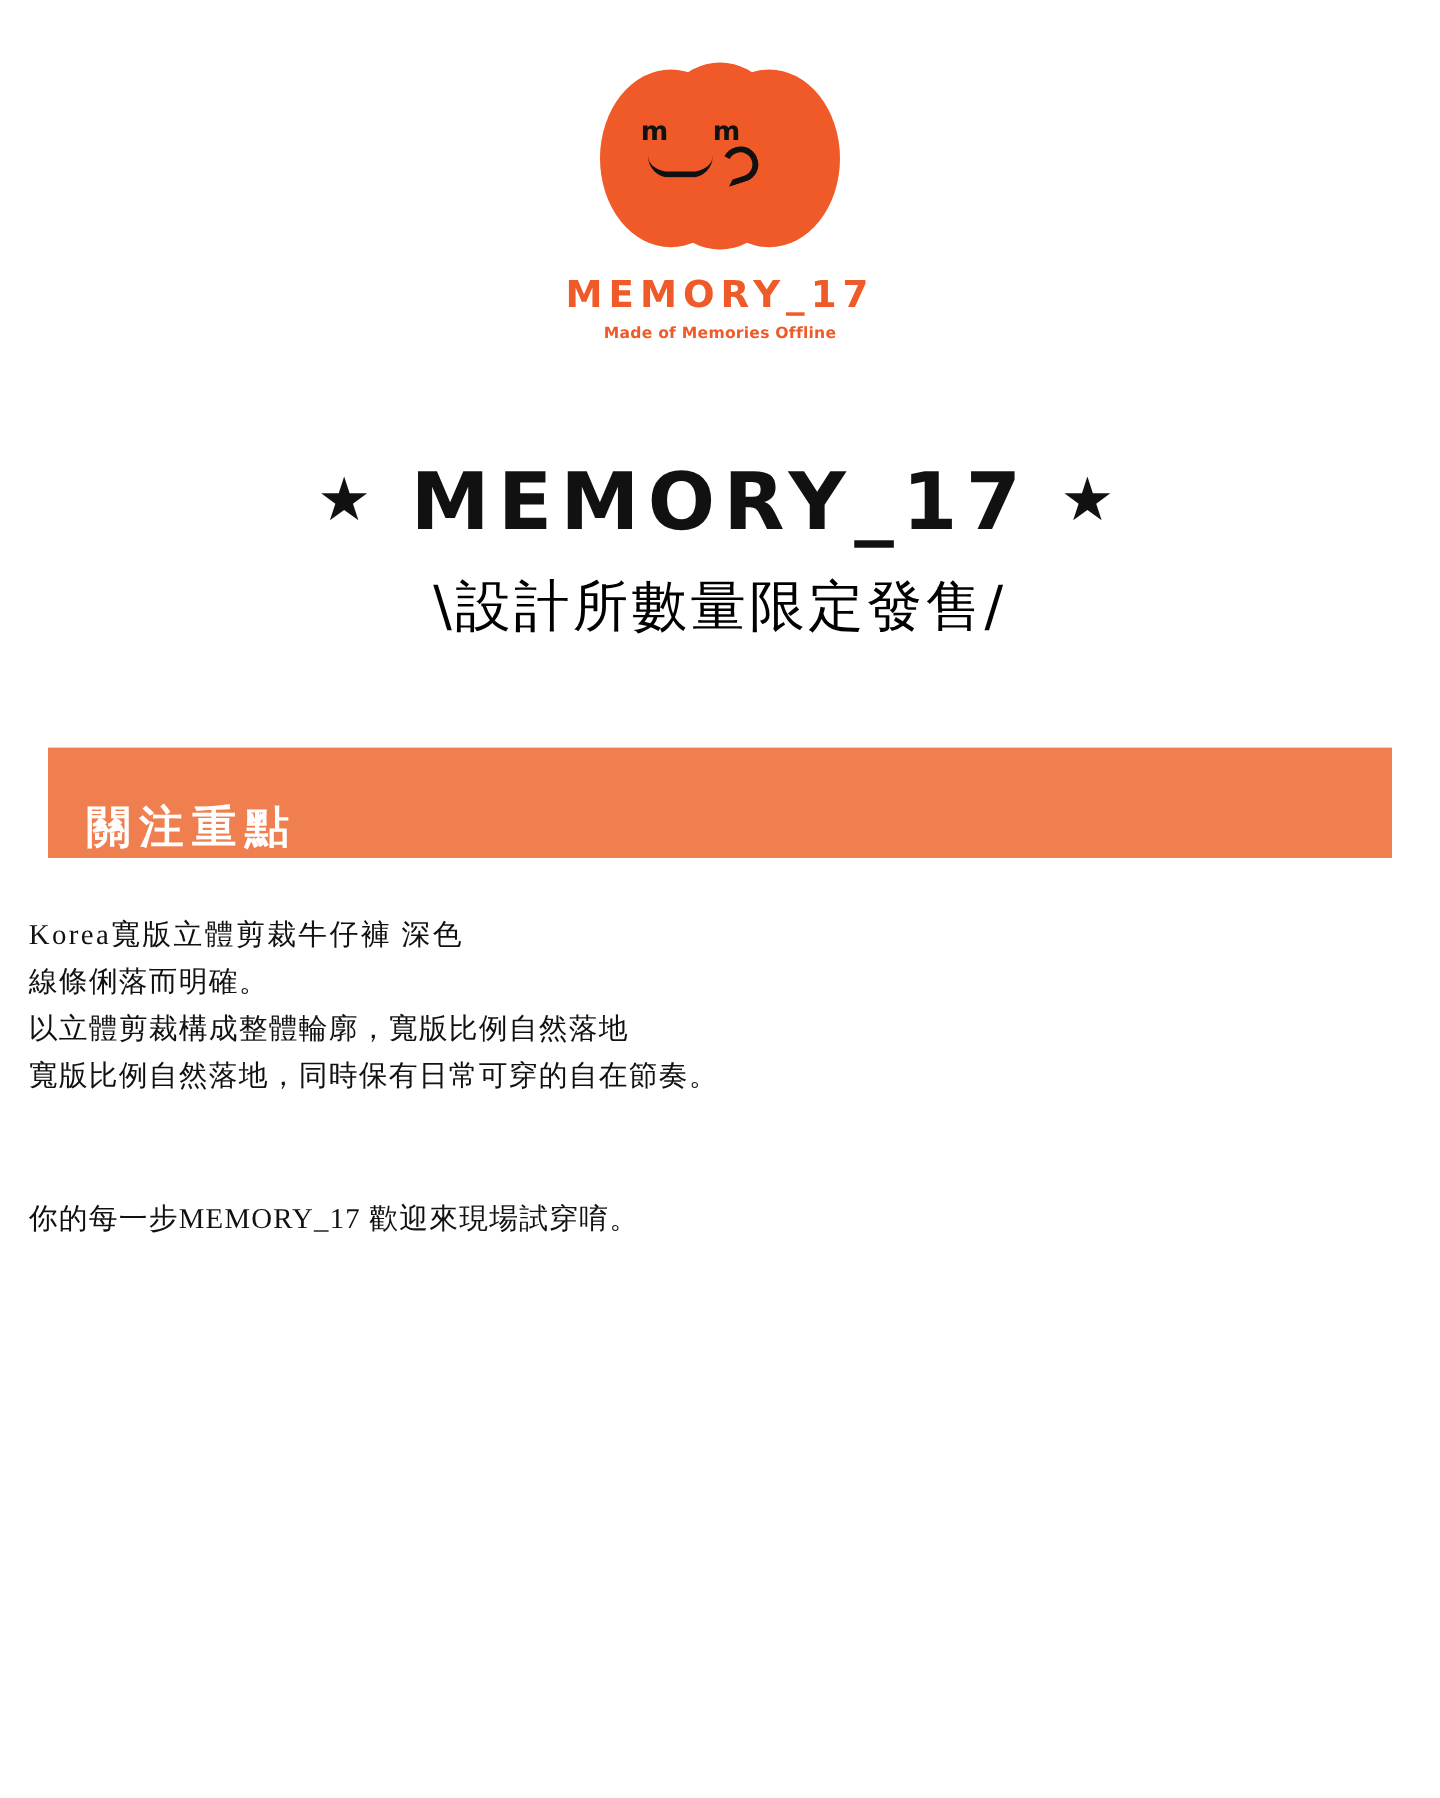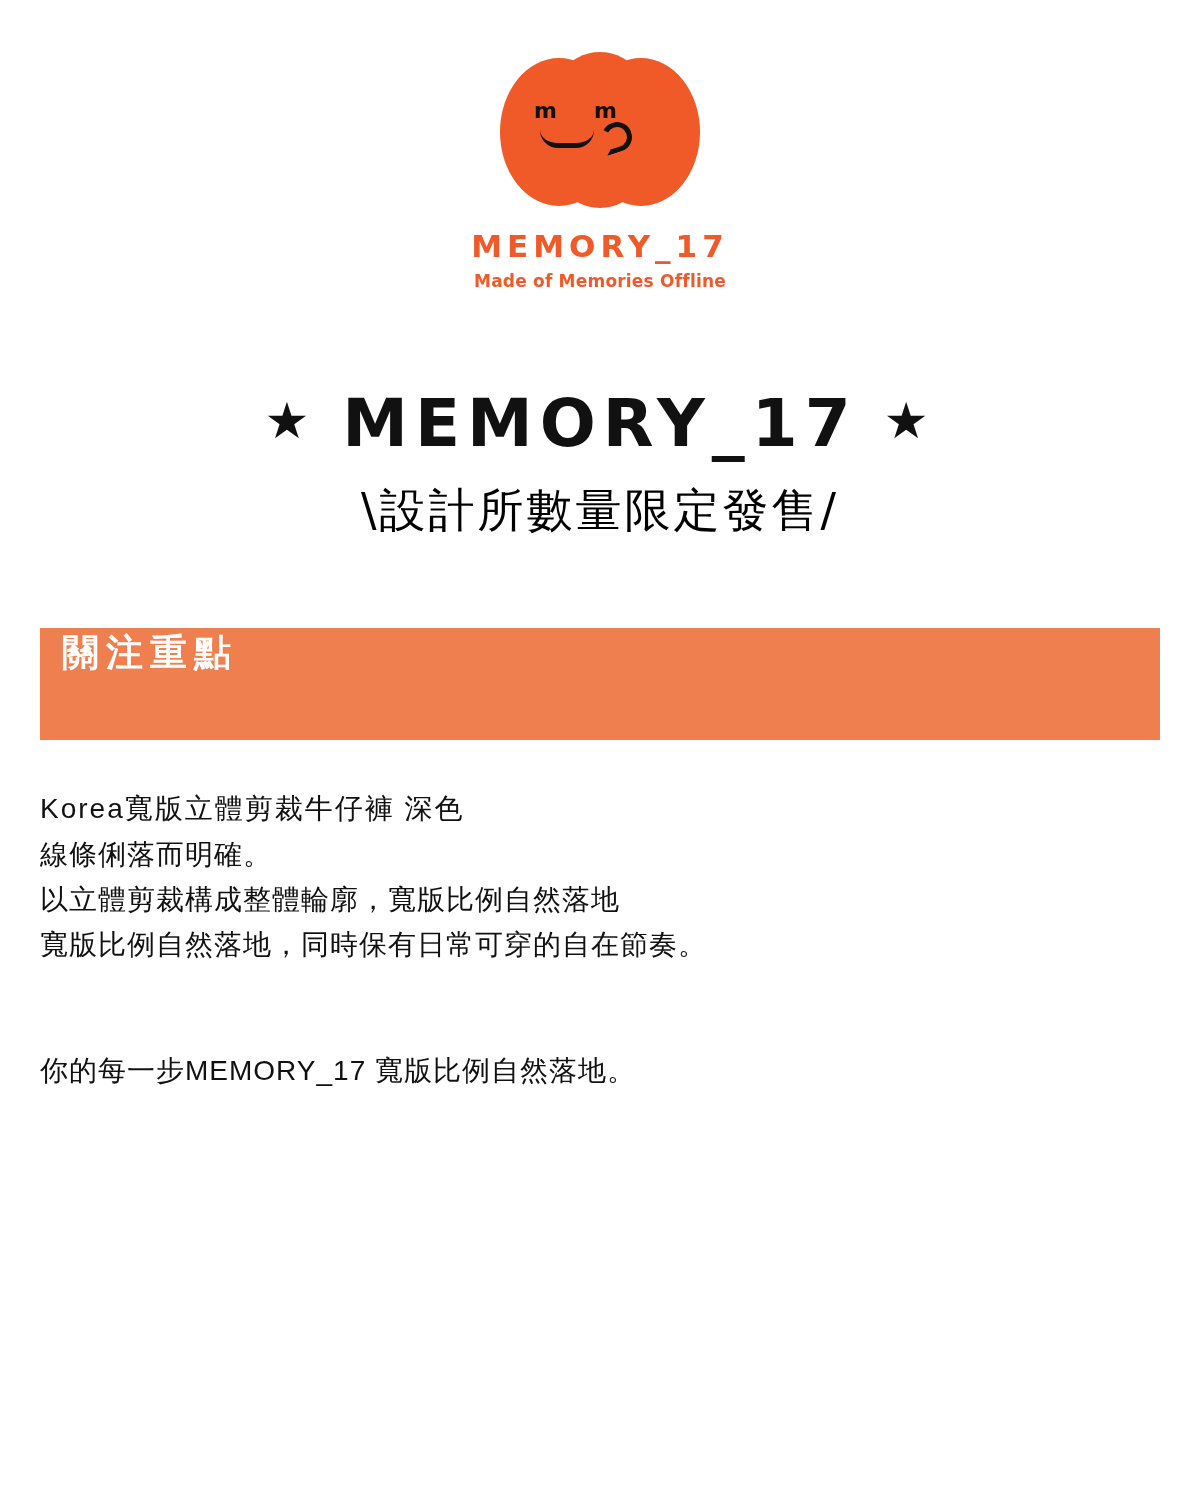--- a/index.html
+++ b/index.html
@@ -94,21 +94,21 @@
     font-family: "DejaVu Sans", sans-serif;
     font-weight: 700;
     font-size: 31px;
     letter-spacing: 5px;
     color: #ef5a28;
   }
   .logo-tagline {
     margin-top: 7px;
     font-family: "DejaVu Sans", sans-serif;
     font-weight: 700;
-    font-size: 17px;
+    font-size: 13px;
     color: #ef5a28;
     letter-spacing: 0.2px;
   }
 
   
   .title-block {
     margin-top: 98px;
     text-align: center;
   }
   .brand-title {
@@ -137,38 +137,38 @@
     letter-spacing: 3px;
     color: #000000;
   }
 
   
   .banner {
     margin-top: 86px;
     margin-left: 40px;
     margin-right: 40px;
     background: #ef7f4f;
-    height: 112px;
+    height: 92px;
     display: flex;
-    align-items: flex-start;
-    padding-left: 22px;
+    align-items: flex-end;
+    padding-left: 32px;
   }
   .banner-title {
     color: #ffffff;
     font-size: 37px;
     font-weight: 700;
     letter-spacing: 7px;
     font-family: "DejaVu Sans", sans-serif;
   }
 
   
   .body-copy {
-    margin: 46px 40px 0 40px;
-    font-family: Liberation Sans, sans-serif;
-    font-size: 28px;
+    margin: 46px 40px 0 24px;
+    font-family: Liberation Serif, serif;
+    font-size: 24px;
     line-height: 1.62;
     color: #111111;
     letter-spacing: 1px;
   }
   .body-copy p {
     margin: 0;
   }
   .body-copy .spacer {
     height: 40px;
   }
@@ -208,14 +208,14 @@
   <span class="banner-title">關注重點</span>
 </div>
 
 <div class="body-copy">
   <p class="para-lead">Korea寬版立體剪裁牛仔褲 深色</p>
   <p>線條俐落而明確。</p>
   <p>以立體剪裁構成整體輪廓，寬版比例自然落地</p>
   <p>寬版比例自然落地，同時保有日常可穿的自在節奏。</p>
   <div class="spacer"></div>
   <div class="spacer"></div>
-  <p>你的每一步MEMORY_17 寬版比例自然落地。</p>
+  <p>你的每一步MEMORY_17 歡迎來現場試穿唷。</p>
 </div>
 
 </body></html>

